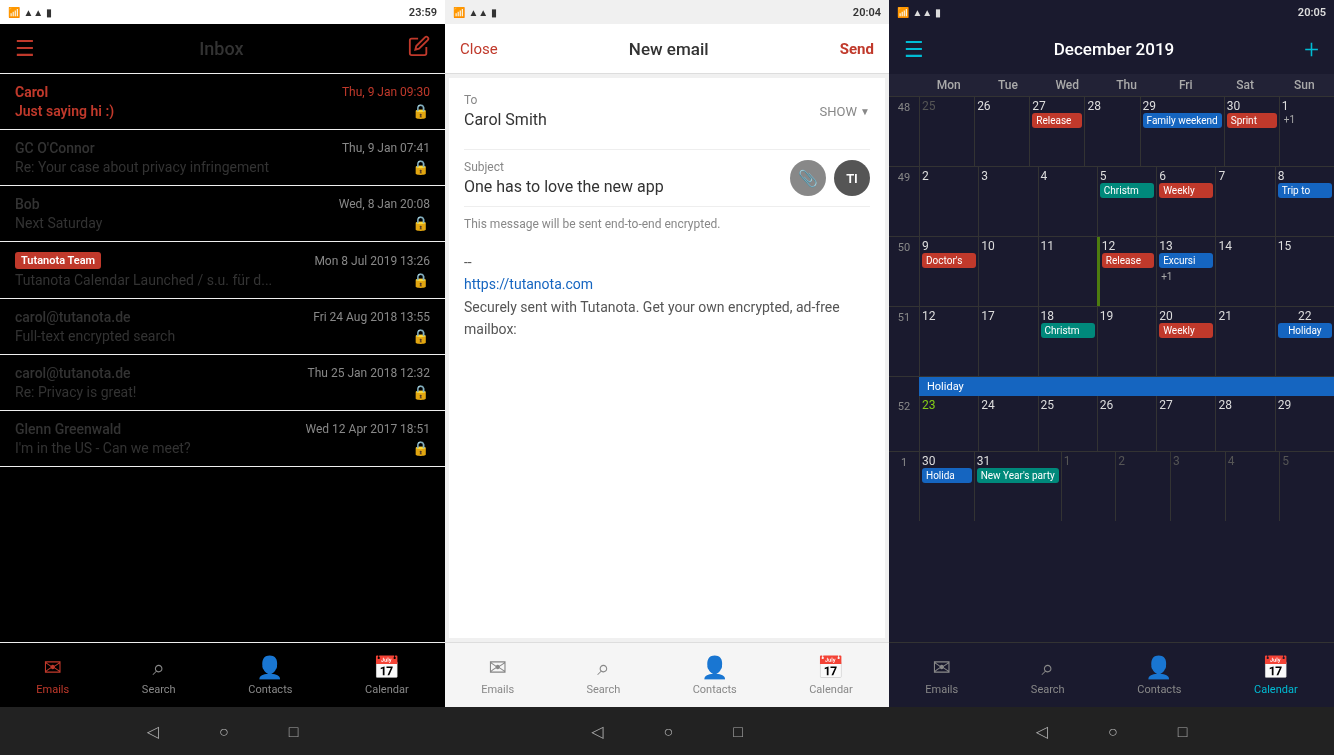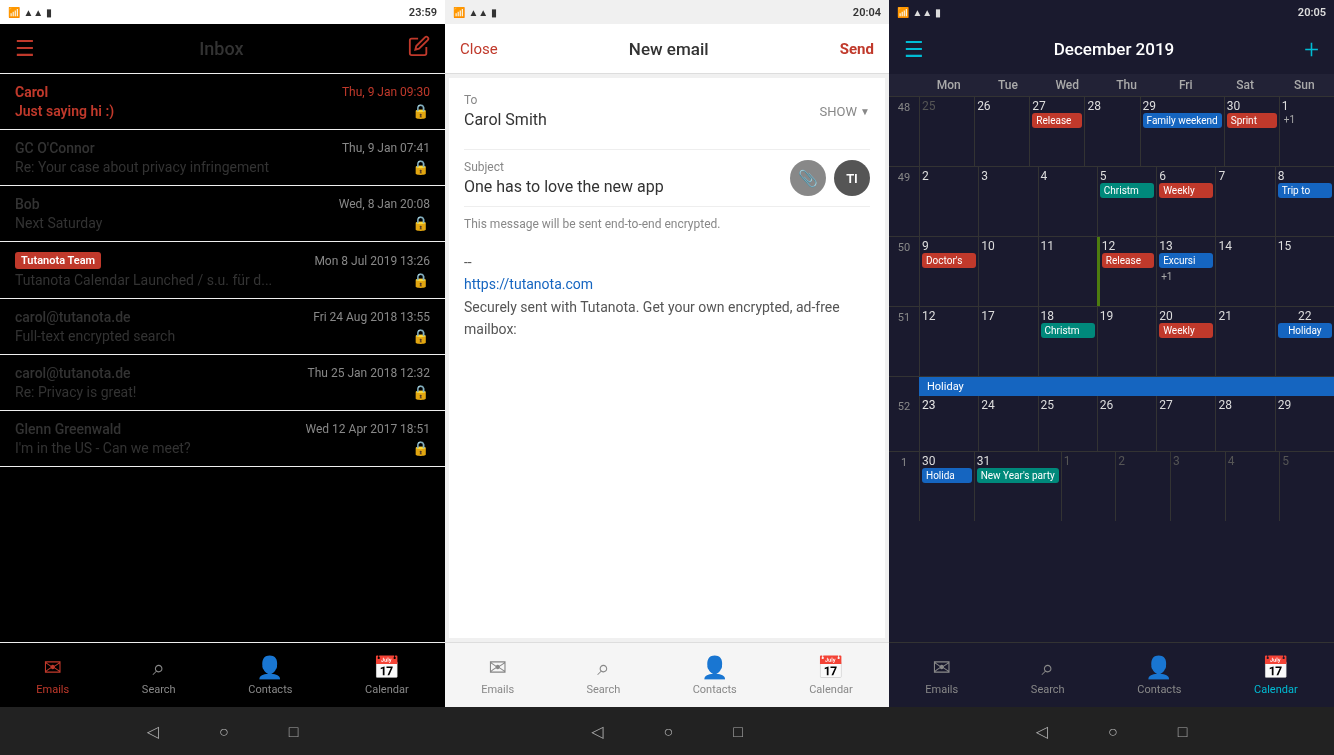--- a/index.html
+++ b/index.html
@@ -645,21 +645,21 @@
         <div class="cal-event event-blue">Holiday</div>
       </div>
     </div>
 
     <div style="border-top:1px solid #333;">
 
       <div style="background:#1565c0; color:#fff; font-size:11px; padding:3px 8px; margin-left:30px; cursor:pointer;">Holiday</div>
       <div style="display:grid; grid-template-columns:30px repeat(7,1fr); min-height:55px;">
         <div style="font-size:11px; color:#888; padding:4px 2px; text-align:center;">52</div>
         <div style="border-left:1px solid #333; padding:2px;">
-          <span style="font-size:12px; color:#e5e5e5; display:block;">23</span>
+          <span style="font-size:12px; color:#84cc16; display:block;">23</span>
         </div>
         <div style="border-left:1px solid #333; padding:2px;">
           <span style="font-size:12px; color:#ddd; display:block;">24</span>
         </div>
         <div style="border-left:1px solid #333; padding:2px;">
           <span style="font-size:12px; color:#ddd; display:block;">25</span>
         </div>
         <div style="border-left:1px solid #333; padding:2px;">
           <span style="font-size:12px; color:#ddd; display:block;">26</span>
         </div>

